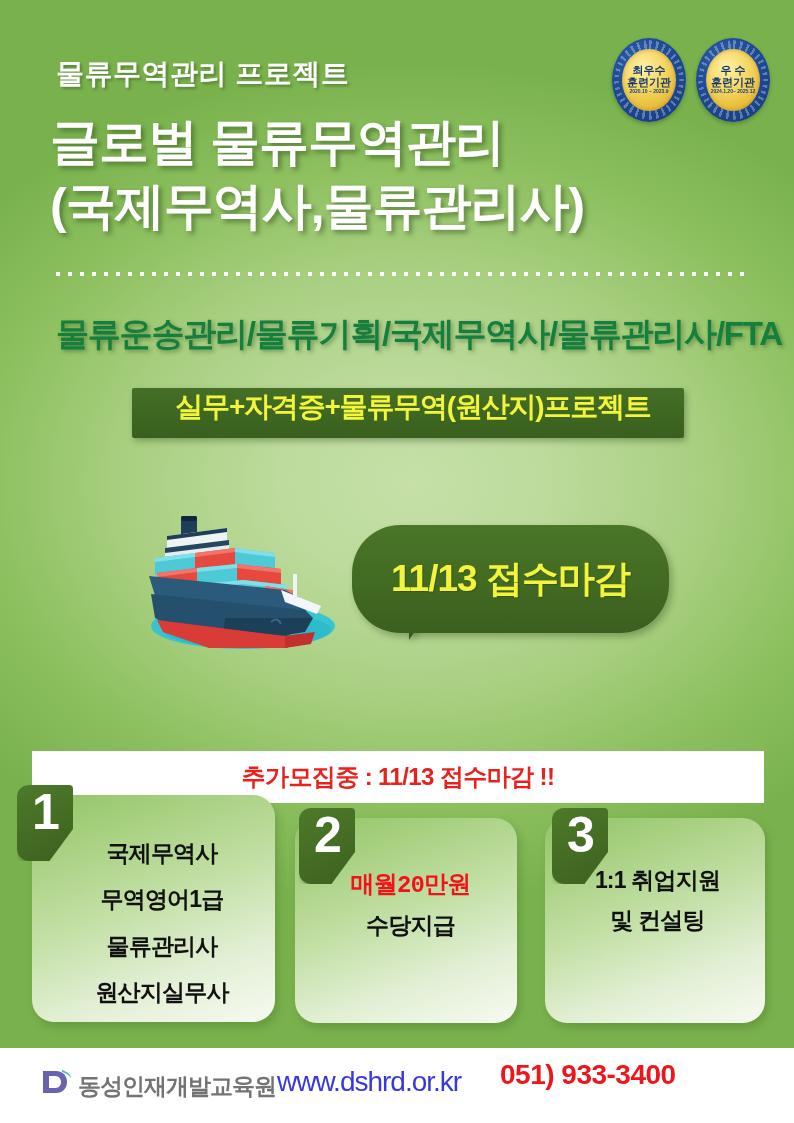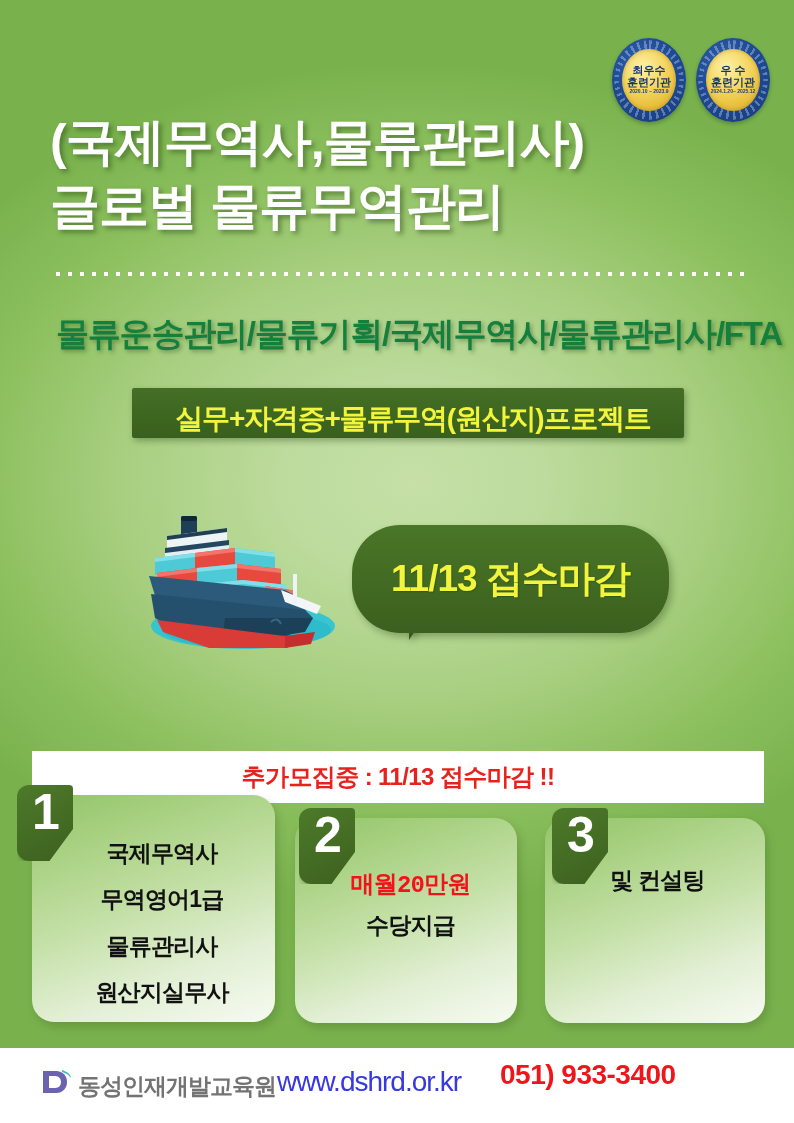--- a/index.html
+++ b/index.html
@@ -156,21 +156,21 @@
   }
 
   
   .highlight-band {
     position: absolute;
     left: 132px; top: 388px;
     width: 552px; height: 50px;
     background: linear-gradient(180deg, #456f26 0%, #3d6720 55%, #395f1e 100%);
     border-radius: 2px;
     display: flex;
-    align-items: flex-end;
+    align-items: flex-start;
     justify-content: center;
     box-shadow: 2px 3px 6px rgba(30,55,12,.35);
     padding-left: 10px;
   }
   .highlight-band span {
     font-size: 28px;
     font-weight: 700;
     color: #f2f53c;
     letter-spacing: -1.2px;
     white-space: nowrap;
@@ -332,24 +332,25 @@
     white-space: nowrap;
   }
 </style>
 </head>
 <body>
 
 <div id="poster">
 
   <div id="green-area"></div>
 
+  <div class="kicker">물류무역관리 프로젝트</div>
 
   <div class="headline">
+    <div>글로벌 물류무역관리</div>
     <div>(국제무역사,물류관리사)</div>
-    <div>글로벌 물류무역관리</div>
   </div>
 
   <div class="badges">
     <div class="badge">
       <div class="badge-inner">
         <div class="badge-l1">최우수</div>
         <div class="badge-l2">훈련기관</div>
         <div class="badge-l3">2020.10 ~ 2023.9</div>
       </div>
     </div>
@@ -473,20 +474,21 @@
     <div class="card-line">물류관리사</div>
     <div class="card-line">원산지실무사</div>
   </div>
 
   <div class="card-body card-body-2">
     <div class="card-line red">매월20만원</div>
     <div class="card-line">수당지급</div>
   </div>
 
   <div class="card-body card-body-3">
+    <div class="card-line">1:1 취업지원</div>
     <div class="card-line">및 컨설팅</div>
   </div>
 
   <div class="footer"></div>
 
   <div class="logo-mark">
     <svg viewBox="0 0 30 26" width="30" height="26" xmlns="http://www.w3.org/2000/svg">
       <path d="M1 2 L14 2 C21 2 25 7 25 13 C25 19 21 24 14 24 L1 24 Z" fill="#6b63b0"></path>
       <path d="M7 7 L13 7 C17 7 19 10 19 13 C19 16 17 19 13 19 L7 19 Z" fill="#ffffff"></path>
       <path d="M20 1 C26 3 29 6 29 9 C27 6 24 4 20 3 Z" fill="#3fb7c4"></path>

